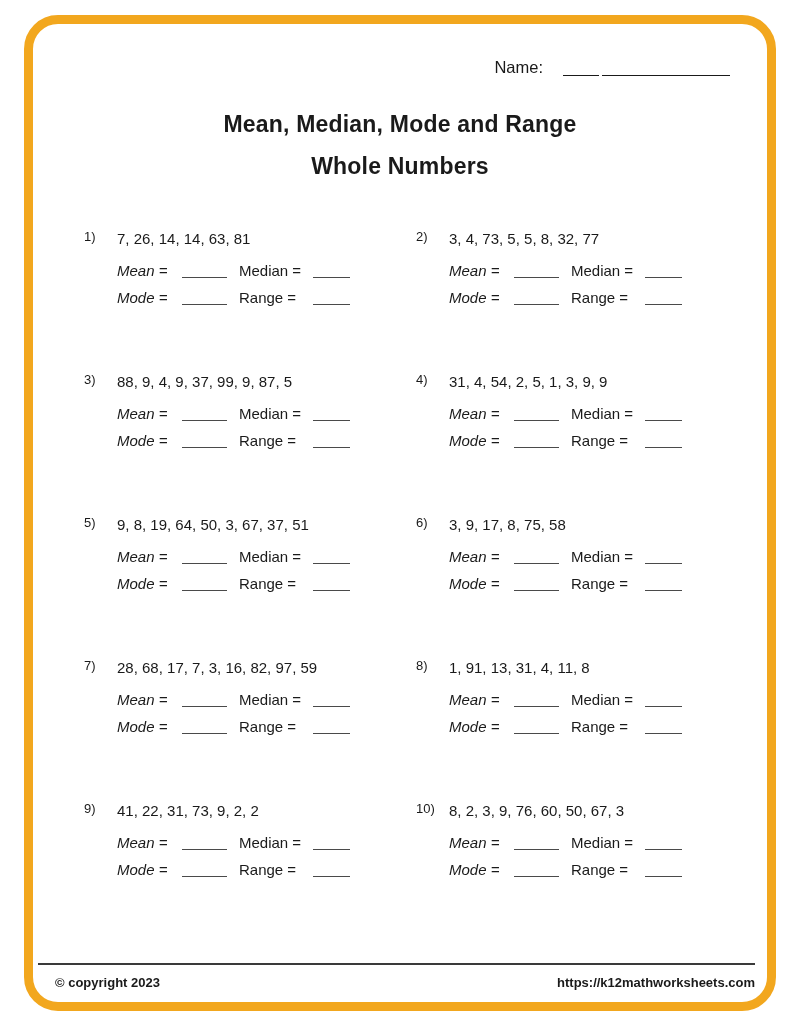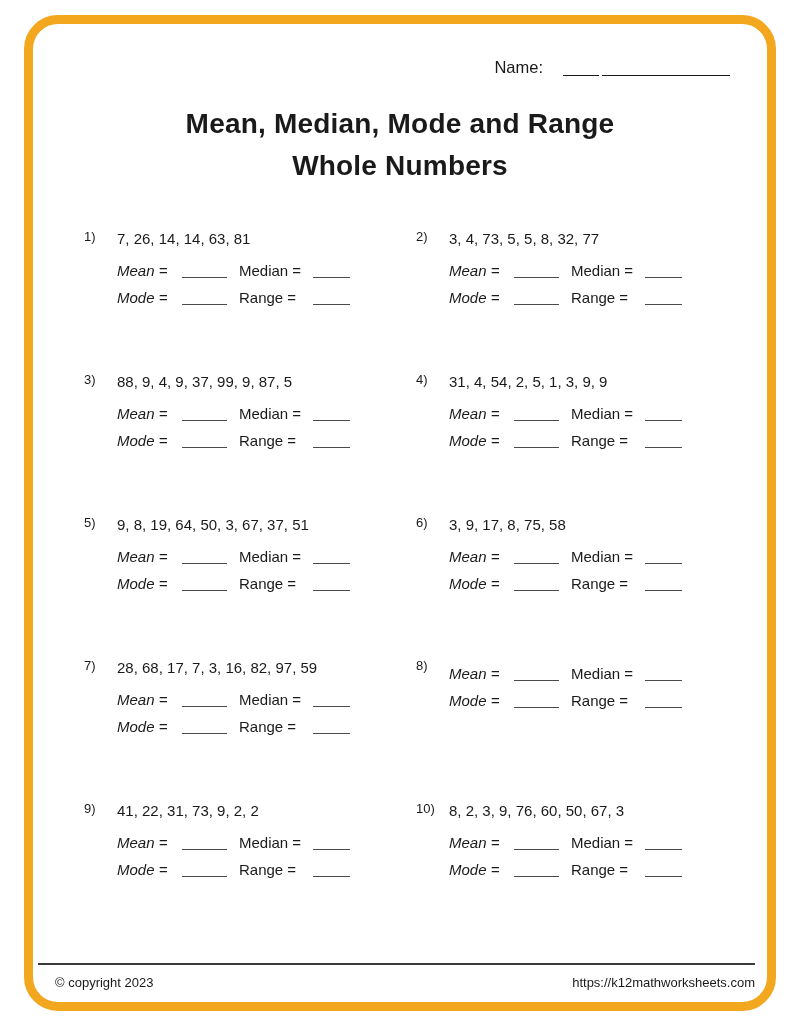--- a/index.html
+++ b/index.html
@@ -46,21 +46,21 @@
   .name-blank.seg1 { width: 36px; margin-right: 3px; }
   .name-blank.seg2 { width: 128px; }
   
   .title-block {
     position: absolute;
     top: 103px;
     left: 0;
     width: 100%;
     text-align: center;
     font-weight: bold;
-    font-size: 28px;
+    font-size: 23px;
     line-height: 42px;
     letter-spacing: 0.2px;
   }
   
   .instructions {
     position: absolute;
     top: 199px;
     left: 55px;
     font-size: 15px;
   }
@@ -116,20 +116,21 @@
   }
   .footer-row {
     position: absolute;
     top: 975px;
     left: 55px;
     width: 700px;
     display: flex;
     justify-content: space-between;
     align-items: baseline;
     font-size: 13px;
+    font-weight: bold;
   }
 </style>
 </head>
 <body>
 
 <div class="page">
   <div class="sheet-border"></div>
 
   <div class="name-row">
     <span class="name-label">Name:</span>
@@ -274,20 +275,21 @@
           <span class="ans-blank blank-a"></span>
           <span class="lbl-b">Range =</span>
           <span class="ans-blank blank-b"></span>
         </div>
       </div>
     </div>
 
     <div class="problem">
       <span class="pnum">8)</span>
       <div class="pbody">
+        <div class="pset">1, 91, 13, 31, 4, 11, 8</div>
         <div class="prow">
           <span class="lbl-a">Mean =</span>
           <span class="ans-blank blank-a"></span>
           <span class="lbl-b">Median =</span>
           <span class="ans-blank blank-b"></span>
         </div>
         <div class="prow">
           <span class="lbl-a">Mode =</span>
           <span class="ans-blank blank-a"></span>
           <span class="lbl-b">Range =</span>

